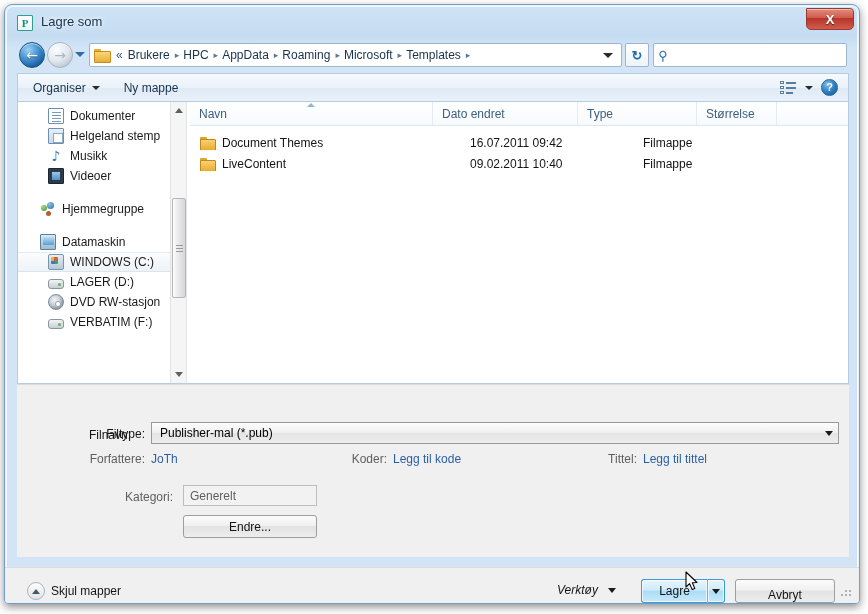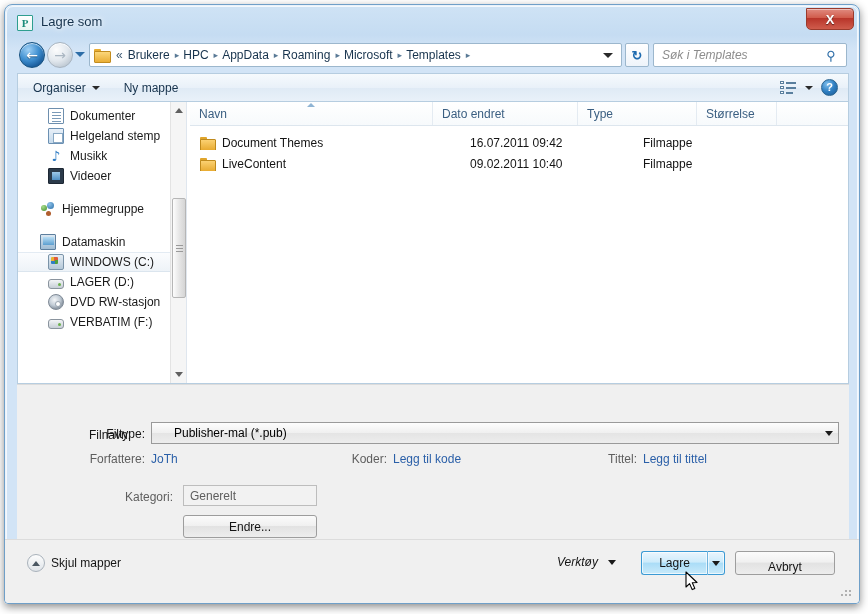--- a/index.html
+++ b/index.html
@@ -428,21 +428,21 @@
     cursor: pointer;
   }
   .split-btn .arrow i {
     width: 0; height: 0;
     border-left: 4px solid transparent; border-right: 4px solid transparent;
     border-top: 5px solid #1a1a1a;
   }
 
   
   .footer {
-    position: absolute; left: 0; bottom: 0; width: 100%; height: 64px;
+    position: absolute; left: 0; bottom: 0; width: 100%; height: 36px;
     background: #f0f0f0;
     border-top: 1px solid #dcdcdc;
     border-radius: 0 0 4px 4px;
   }
   .hide-folders {
     position: absolute; left: 22px; top: 14px;
     display: flex; align-items: center; gap: 6px;
     font-size: 12px; color: #141414; cursor: pointer;
   }
   .circ-btn {
@@ -519,21 +519,20 @@
       <span class="crumb">Templates</span>
       <span class="crumb-sep">▸</span>
       <div class="addr-dd"></div>
     </div>
 
     <div class="refresh-btn">
       <span class="g">↻</span>
     </div>
 
     <div class="searchbox">
-      <span class="ph">Søk i Templates</span>
       <span class="search-icon">⚲</span>
     </div>
   </div>
 
   <div class="toolbar">
     <div class="tb-item">
       <span>Organiser</span>
       <span class="tb-caret"></span>
     </div>
     <div class="tb-item">
@@ -660,21 +659,21 @@
     </div>
   </div>
 
   <div class="formarea">
     <div class="sep-top"></div>
 
     <div class="lbl" style="left:26px; top:16px; width:88px;margin-top:28px;">Filnavn:</div>
 
     <div class="lbl" style="left:40px; top:43px; width:88px;">Filtype:</div>
     <div class="combo grey" style="left:134px; top:38px; width:688px;">
-      <span class="val" style="margin-left:22px">Publisher-mal (*.pub)</span>
+      <span class="val" style="margin-left:8px">Publisher-mal (*.pub)</span>
       <span class="dd-btn">
           <i></i>
         </span>
     </div>
 
     <div class="lbl muted" style="left:46px; top:68px; width:82px;">Forfattere:</div>
     <div class="lbl link" style="left:134px; top:68px; text-align:left;">JoTh</div>
 
     <div class="lbl muted" style="left:290px; top:68px; width:80px;">Koder:</div>
     <div class="lbl link" style="left:376px; top:68px; text-align:left;">Legg til kode</div>

